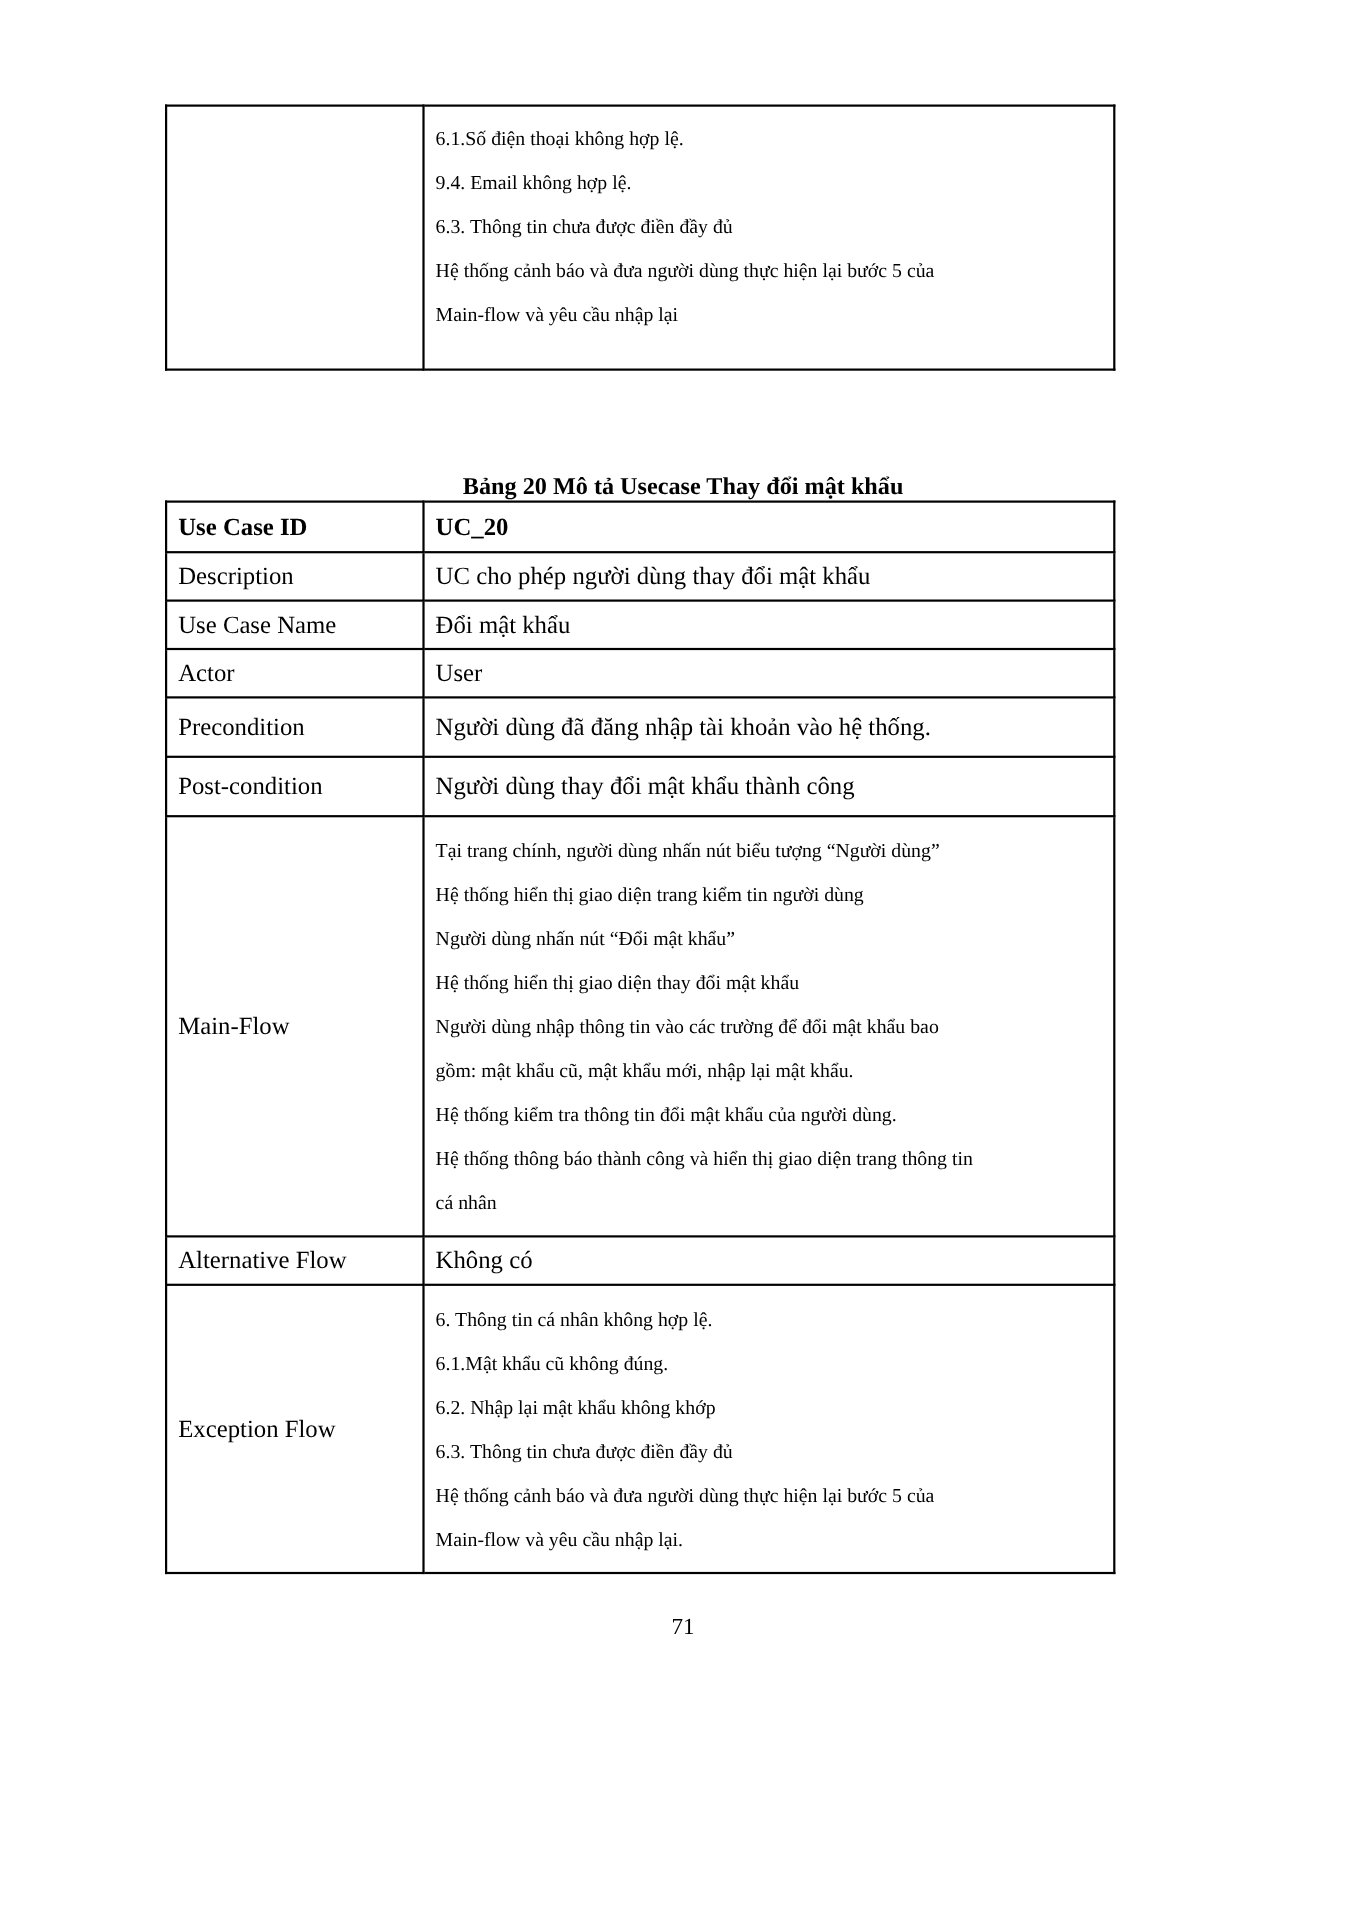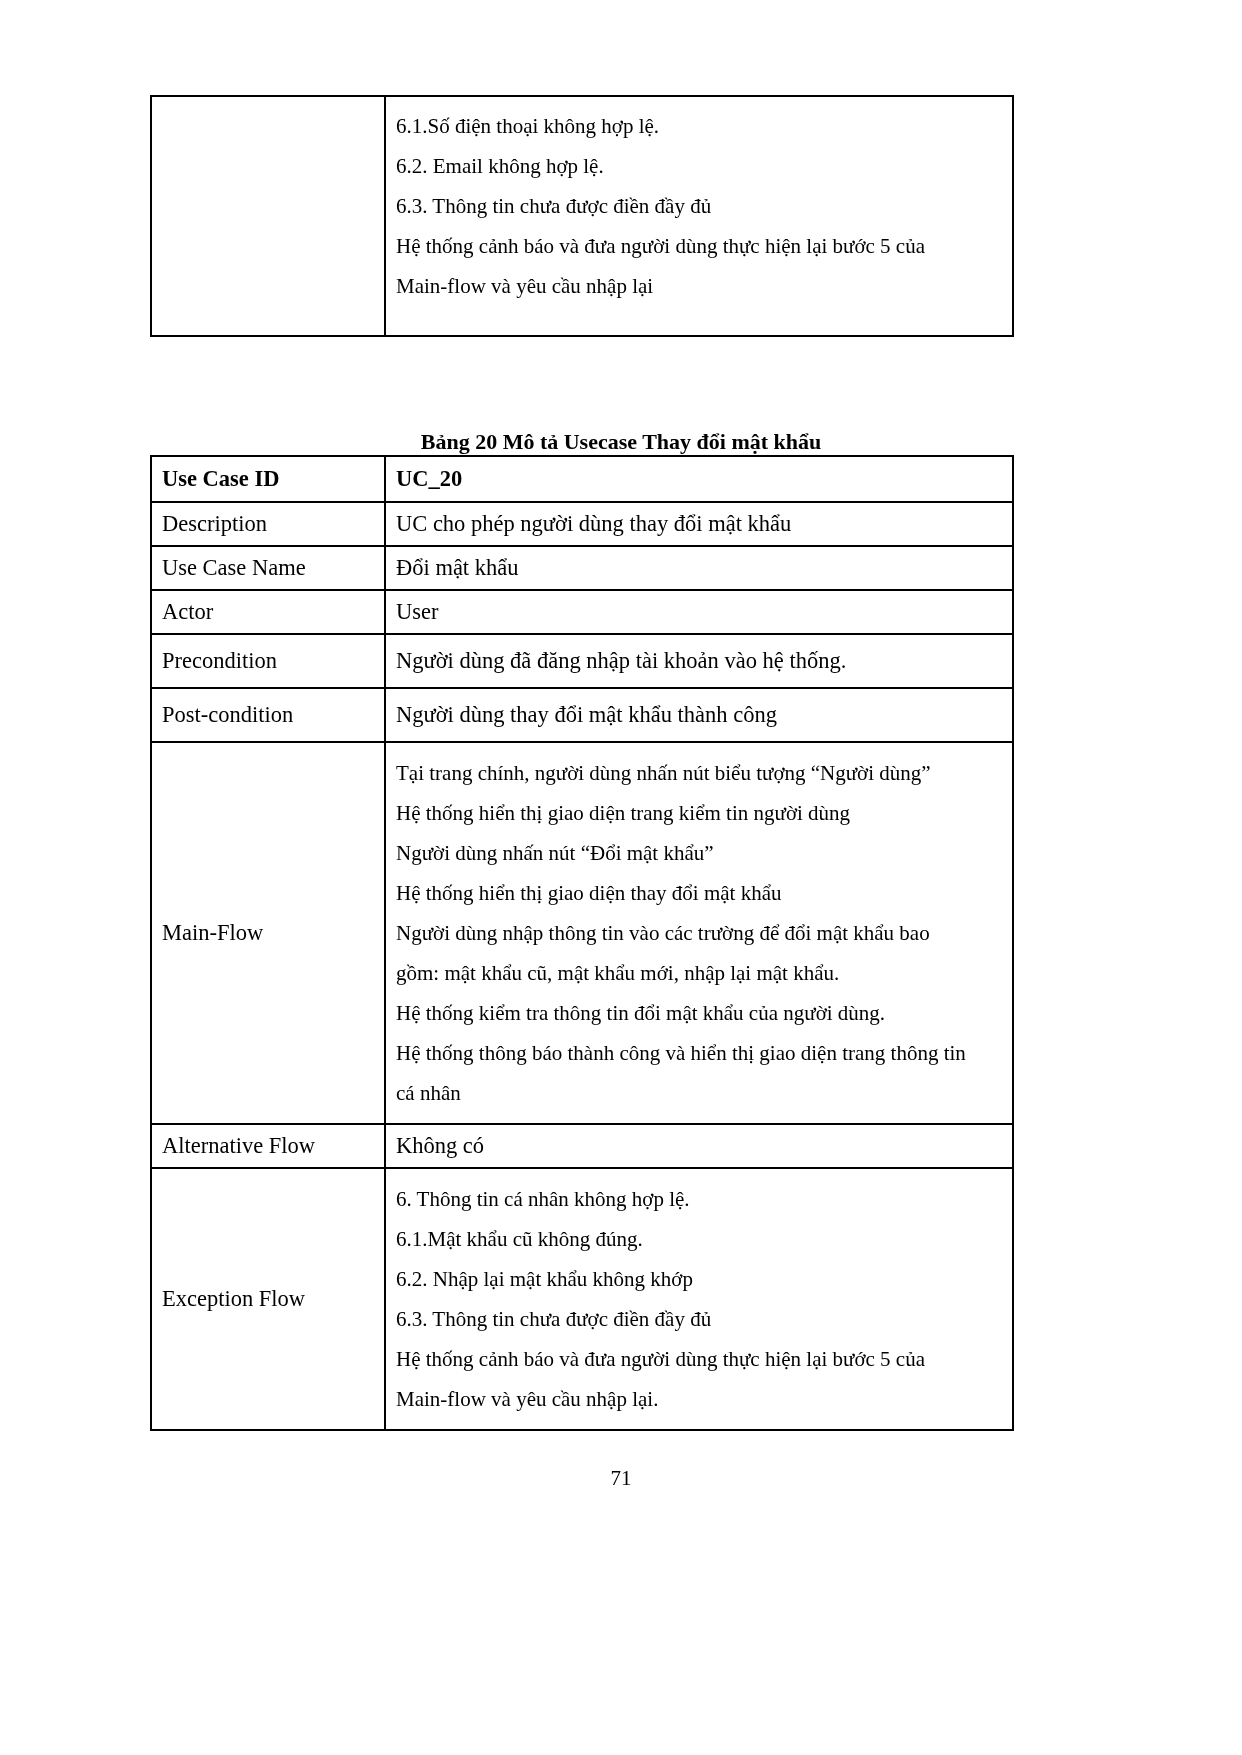--- a/index.html
+++ b/index.html
@@ -41,21 +41,21 @@
 
   .cellpad {
     padding: 9px 8px 12px 10px;
   }
   .cellpad-mid {
     padding: 10px 8px 10px 10px;
   }
 
   
   .line {
-    font-size: 21px;
+    font-size: 18px;
     line-height: 40px;
     white-space: nowrap;
   }
 
   .label-txt {
     font-size: 22.5px;
     line-height: 30px;
   }
   .bold { font-weight: bold; }
 
@@ -133,21 +133,21 @@
   <div class="top-table-wrap">
     <table class="uc">
       <tbody>
           <tr>
         <td class="col-label top-empty-cell">
           <div class="cellpad label-txt"></div>
         </td>
         <td class="col-value top-empty-cell">
           <div class="cellpad">
             <div class="line">6.1.Số điện thoại không hợp lệ.</div>
-            <div class="line">6.2. Email không hợp lệ.</div>
+            <div class="line">9.4. Email không hợp lệ.</div>
             <div class="line">6.3. Thông tin chưa được điền đầy đủ</div>
             <div class="line">Hệ thống cảnh báo và đưa người dùng thực hiện lại bước 5 của</div>
             <div class="line">Main-flow và yêu cầu nhập lại</div>
           </div>
         </td>
       </tr>
     </tbody>
       </table>
   </div>
 

